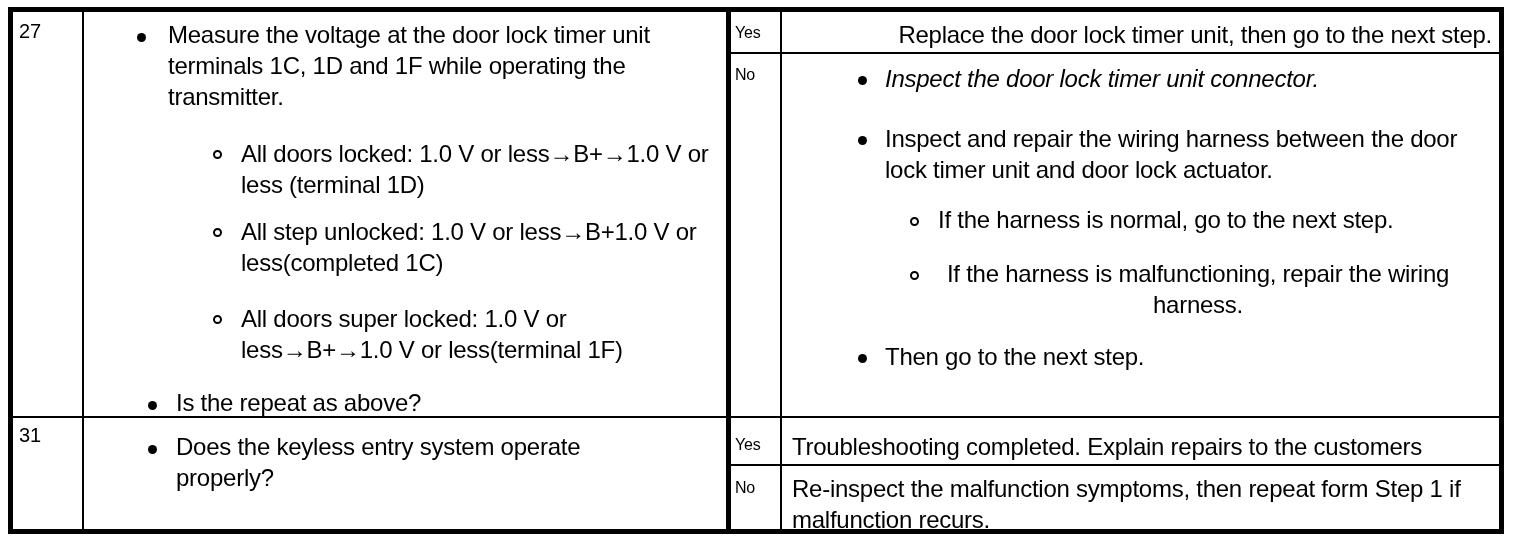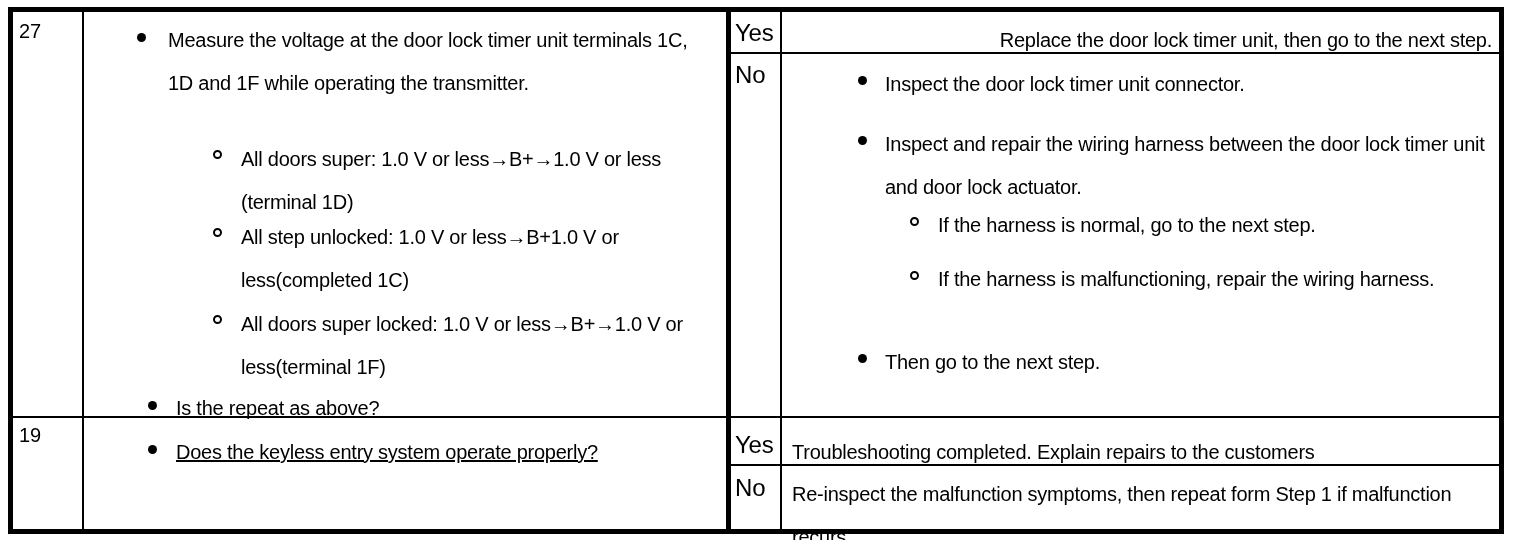--- a/index.html
+++ b/index.html
@@ -67,22 +67,22 @@
   .step-num {
     font-size: 20px;
     line-height: 24px;
     letter-spacing: -0.2px;
   }
   .step-num.n27 { left: 6px;  top: 7px; }
   .step-num.n28 { left: 6px;  top: 411px; }
 
   
   .txt {
-    font-size: 20px;
-    line-height: 43px;
+    font-size: 24px;
+    line-height: 31px;
     letter-spacing: -0.25px;
     white-space: pre-wrap;
   }
   .txt b { font-weight: normal; }
 
   
   .bullet-dot {
     position: absolute;
     width: 9px;
     height: 9px;
@@ -110,46 +110,46 @@
   .s2 { left: 228px; top: 204px; width: 470px; }
 
   .s3-mark { left: 200px; top: 303px; }
   .s3 { left: 228px; top: 291px; width: 470px; }
 
   .l27-b2-mark { left: 135px; top: 389px; }
   .l27-b2 { left: 163px; top: 375px; width: 520px; }
 
   
   .l28-b1-mark { left: 135px; top: 433px; }
-  .l28-b1 { left: 163px; top: 419px; width: 470px; text-decoration: underline; }
+  .l28-b1 { left: 163px; top: 419px; width: 470px; }
 
   
   .yn {
-    font-size: 24px;
+    font-size: 16px;
     line-height: 24px;
     letter-spacing: -0.2px;
   }
   .yn.y27 { left: 722px; top: 9px; }
   .yn.n27 { left: 722px; top: 51px; }
   .yn.y28 { left: 722px; top: 421px; }
   .yn.n28 { left: 722px; top: 464px; }
 
   .r27-yes { left: 779px; top: 7px;  width: 700px; text-align: right; }
 
   .r27-b1-mark { left: 845px; top: 64px; }
-  .r27-b1 { left: 872px; top: 51px; width: 600px; }
+  .r27-b1 { left: 872px; top: 51px; width: 600px; font-style: italic; }
 
   .r27-b2-mark { left: 845px; top: 124px; }
   .r27-b2 { left: 872px; top: 111px; width: 610px; }
 
   .r27-s1-mark { left: 897px; top: 205px; }
   .r27-s1 { left: 925px; top: 192px; width: 560px; }
 
   .r27-s2-mark { left: 897px; top: 259px; }
-  .r27-s2 { left: 925px; top: 246px; width: 520px; }
+  .r27-s2 { left: 925px; top: 246px; width: 520px; text-align: center; }
 
   .r27-b3-mark { left: 845px; top: 342px; }
   .r27-b3 { left: 872px; top: 329px; width: 520px; }
 
   .r28-yes { left: 779px; top: 419px; width: 710px; }
   .r28-no  { left: 779px; top: 461px; width: 712px; }
 </style>
 </head>
 <body>
 
@@ -163,21 +163,21 @@
     <div class="hrule row-split"></div>
     <div class="hrule yn-split-27"></div>
     <div class="hrule yn-split-28"></div>
 
     <div class="cell step-num n27">27</div>
 
     <span class="bullet-dot l27-b1-mark"></span>
     <div class="cell txt l27-b1">Measure the voltage at the door lock timer unit terminals 1C, 1D and 1F while operating the transmitter.</div>
 
     <span class="bullet-ring s1-mark"></span>
-    <div class="cell txt s1"><span>All doors super: </span><b>1.0 V or less→B+→1.0 V or less</b><span> (terminal 1D)</span></div>
+    <div class="cell txt s1"><span>All doors locked: </span><b>1.0 V or less→B+→1.0 V or less</b><span> (terminal 1D)</span></div>
 
     <span class="bullet-ring s2-mark"></span>
     <div class="cell txt s2"><span>All step unlocked: </span><b>1.0 V or less→B+1.0 V or less</b><span>(completed 1C)</span></div>
 
     <span class="bullet-ring s3-mark"></span>
     <div class="cell txt s3"><span>All doors super locked: </span><b>1.0 V or less→B+→1.0 V or less</b><span>(terminal 1F)</span></div>
 
     <span class="bullet-dot l27-b2-mark"></span>
     <div class="cell txt l27-b2">Is the repeat as above?</div>
 
@@ -194,21 +194,21 @@
 
     <span class="bullet-ring r27-s1-mark"></span>
     <div class="cell txt r27-s1">If the harness is normal, go to the next step.</div>
 
     <span class="bullet-ring r27-s2-mark"></span>
     <div class="cell txt r27-s2">If the harness is malfunctioning, repair the wiring harness.</div>
 
     <span class="bullet-dot r27-b3-mark"></span>
     <div class="cell txt r27-b3">Then go to the next step.</div>
 
-    <div class="cell step-num n28">19</div>
+    <div class="cell step-num n28">31</div>
 
     <span class="bullet-dot l28-b1-mark"></span>
     <div class="cell txt l28-b1">Does the keyless entry system operate properly?</div>
 
     <div class="cell yn y28">Yes</div>
     <div class="cell txt r28-yes">Troubleshooting completed. Explain repairs to the customers</div>
 
     <div class="cell yn n28">No</div>
     <div class="cell txt r28-no">Re-inspect the malfunction symptoms, then repeat form Step 1 if malfunction recurs.</div>
 

